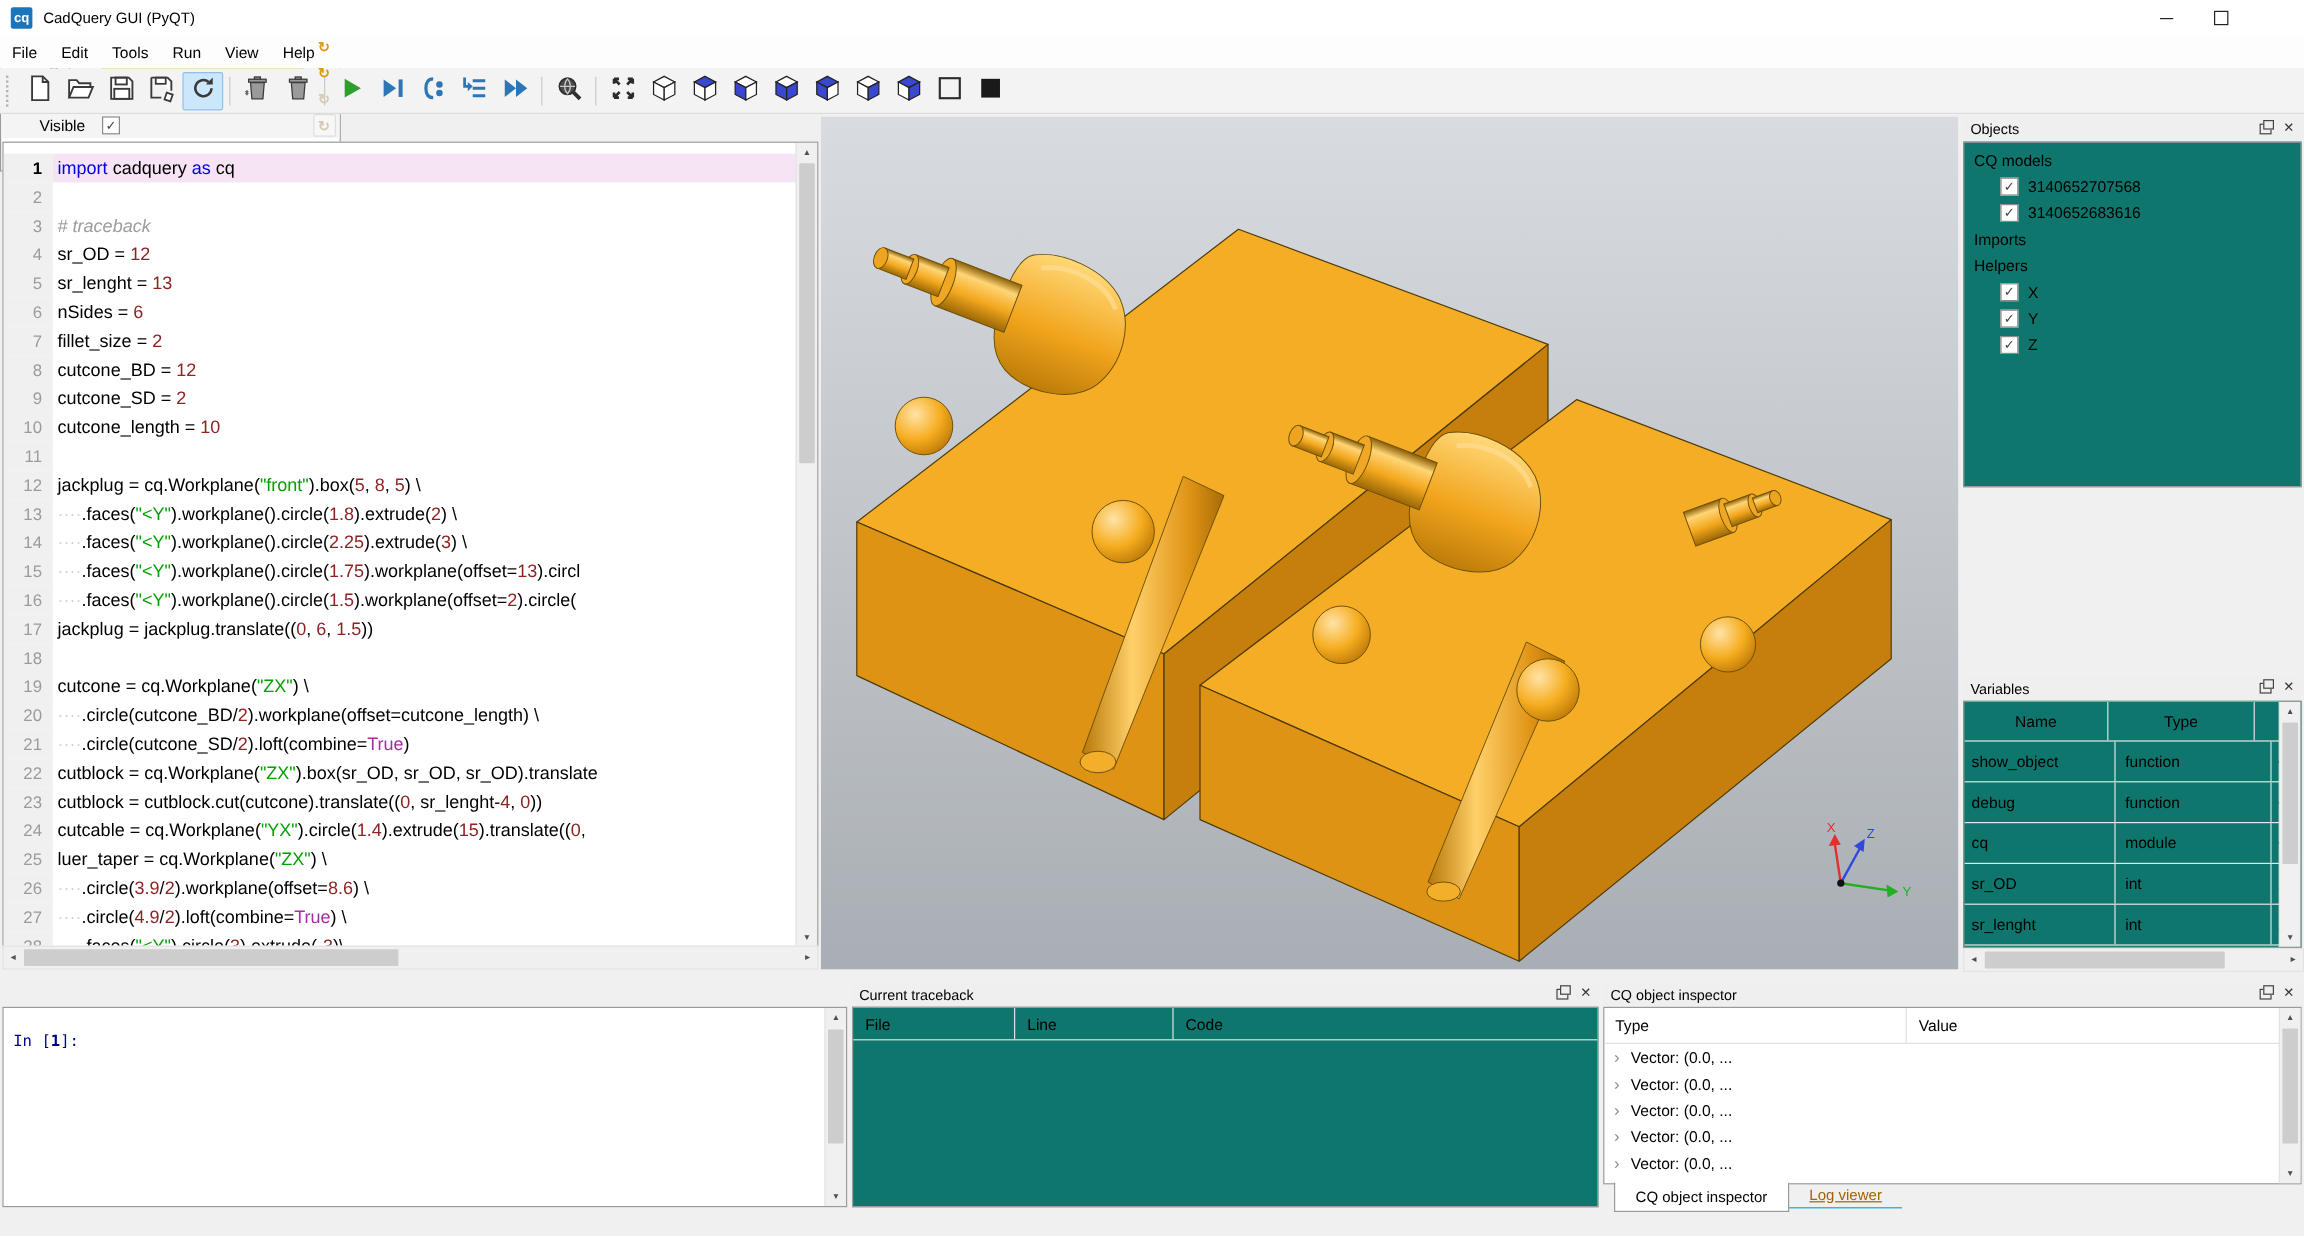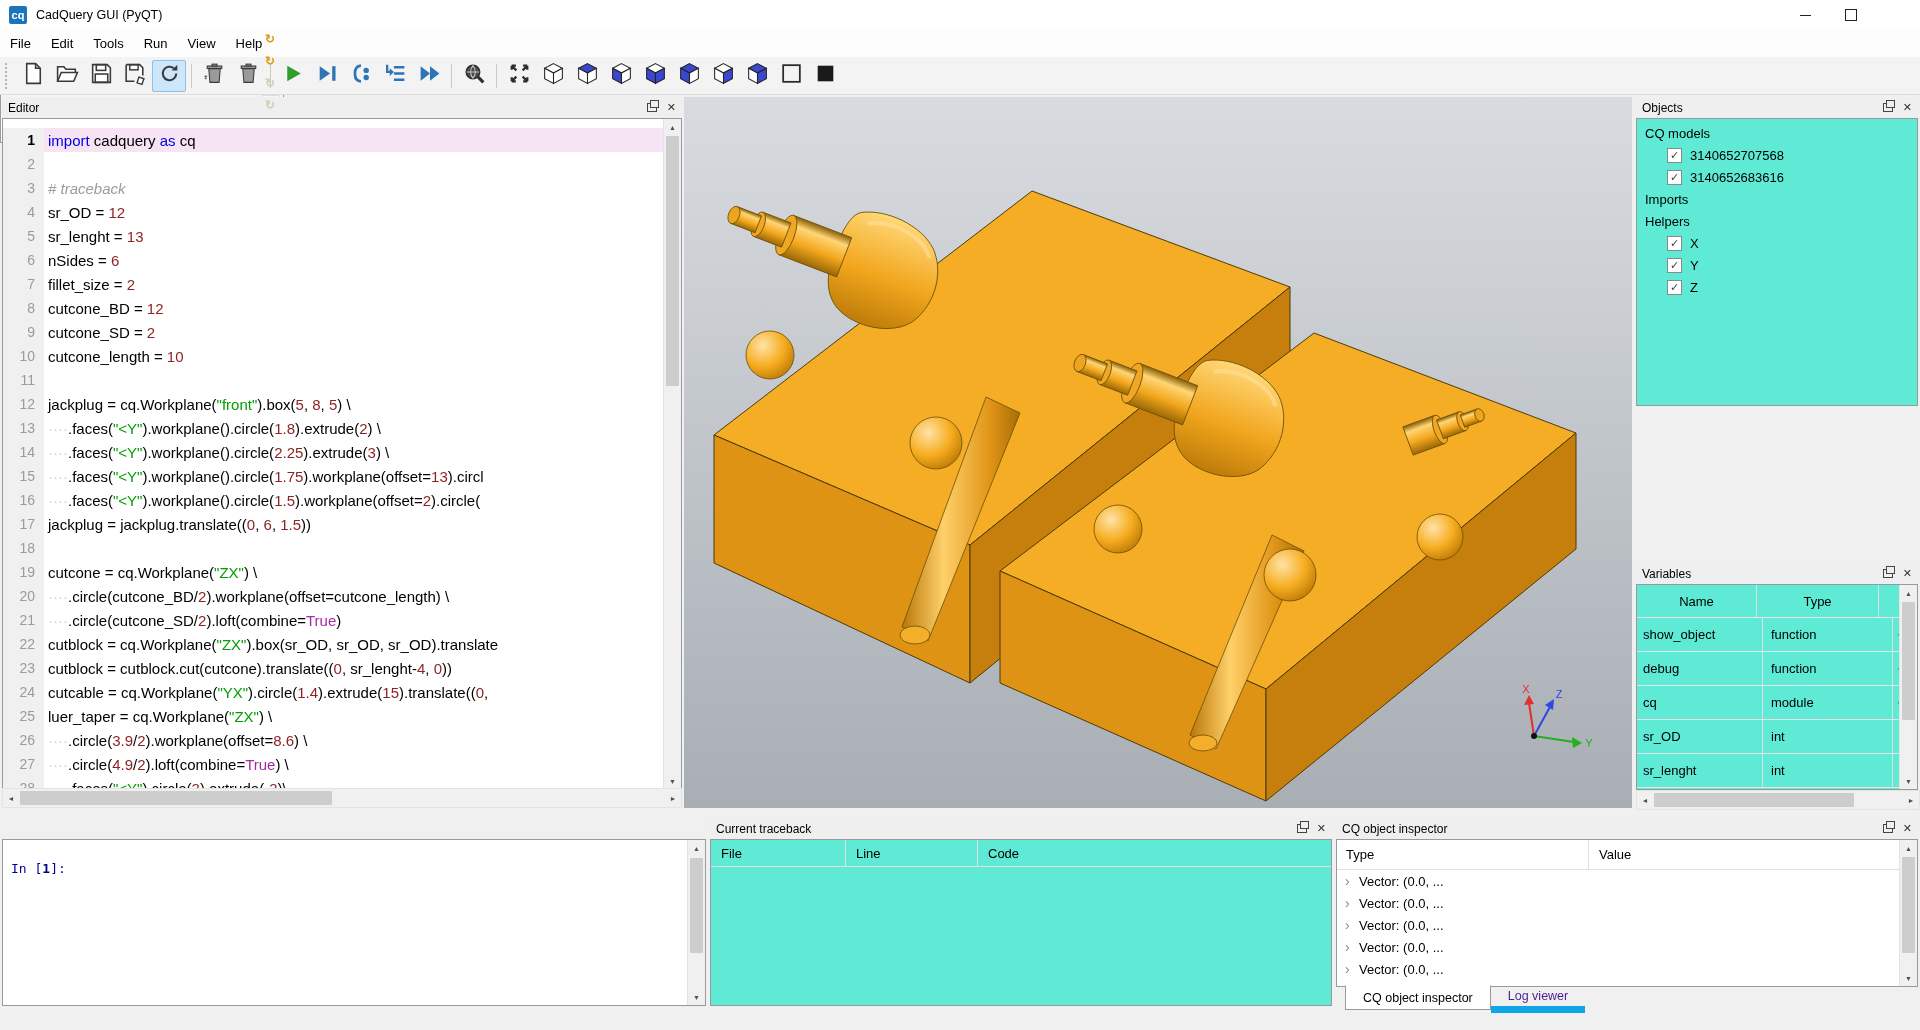--- a/index.html
+++ b/index.html
@@ -33,21 +33,21 @@
 
   
   .panel{position:absolute;}
   .panel-header{height:21px;display:flex;align-items:center;padding:0 6px;font-size:12px;background:#efefef;}
   .ph-icons{margin-left:auto;display:flex;align-items:center;gap:10px;}
   .ph-float{width:8px;height:7px;border:1px solid #444;position:relative;background:#efefef;}
   .ph-float::before{content:"";position:absolute;left:2px;top:-4px;width:7px;height:6px;
     border:1px solid #444;background:#efefef;}
   .ph-close{font-size:11px;color:#333;line-height:1;}
   .ph-close::before{content:"\2715";}
-  .panel-body{position:absolute;left:0;right:0;top:21px;bottom:0;background:#5eead4;border:1px solid #9a9a9a;}
+  .panel-body{position:absolute;left:0;right:0;top:21px;bottom:0;background:#0f766e;border:1px solid #9a9a9a;}
 
   
   .vscroll{position:absolute;top:0;bottom:0;right:0;width:17px;background:#f0f0f0;border-left:1px solid #e3e3e3;}
   .sb-up,.sb-down,.sb-left,.sb-right{position:absolute;width:17px;height:16px;display:flex;
     align-items:center;justify-content:center;font-size:7px;color:#505050;}
   .sb-up{top:0;} .sb-down{bottom:0;}
   .sb-up::before{content:"\25B2";} .sb-down::before{content:"\25BC";}
   .sb-thumb{position:absolute;left:2px;right:2px;background:#cdcdcd;border-radius:1px;}
   .hscroll{position:absolute;height:18px;background:#f0f0f0;border:1px solid #e3e3e3;}
   .sb-left,.sb-right{height:18px;width:16px;top:0;}
@@ -126,21 +126,21 @@
   .insp-grid{position:absolute;left:0;top:0;right:17px;bottom:0;overflow:hidden;font-size:13px;}
   .insp-head{display:flex;height:29px;align-items:center;border-bottom:1px solid #e0e0e0;}
   .insp-head .ic1{width:242px;padding-left:9px;border-right:1px solid #e0e0e0;align-self:stretch;display:flex;align-items:center;}
   .insp-head .ic2{flex:1;padding-left:10px;}
   .insp-row{display:flex;height:22px;align-items:center;}
   .chev{width:14px;margin-left:8px;color:#8a8a8a;font-size:11px;flex:none;}
   .chev::before{content:"\203A";font-size:14px;}
   .tabbar{position:absolute;left:9px;top:167px;display:flex;align-items:flex-start;}
   .tab{height:23px;padding:0 17px;font-size:12.5px;display:flex;align-items:center;}
   .tab.active{background:#fff;border:1px solid #9a9a9a;border-top:1px solid #fff;}
-  .tab.inactive{border-bottom:7px solid #0ea5e9;height:21px;color:#4c1d95;}
+  .tab.inactive{border-bottom:1px solid #0ea5e9;height:21px;color:#a16207;text-decoration:underline;}
 </style>
 </head>
 <body>
 
 <div class="window">
 
   <div class="titlebar">
     <span class="app-logo">cq</span>
     <span class="app-title">CadQuery GUI (PyQT)</span>
     <div class="win-controls">
@@ -316,27 +316,20 @@
           </svg></span>
       </div>
       <div class="tb-btn">
         <span><svg viewBox="0 0 24 24">
             <rect x="4.5" y="4.5" width="15" height="15" fill="#1a1a1a"></rect>
           </svg></span>
       </div>
     </div>
 
   <div class="panel editor-panel">
-    <div class="panel-header">
-      <span>Editor</span>
-      <span class="ph-icons">
-          <span class="ph-float"></span>
-          <span class="ph-close"></span>
-        </span>
-    </div>
     <div class="editor-body">
       <div class="editor-code" id="editor-code">
           <div class="code-line hl"><span class="lnum">1</span><span class="ltxt"><span class="tok-k">import</span><span class="tok-t"> cadquery </span><span class="tok-k">as</span><span class="tok-t"> cq</span></span></div>
           <div class="code-line"><span class="lnum">2</span><span class="ltxt"></span></div>
           <div class="code-line"><span class="lnum">3</span><span class="ltxt"><span class="tok-c"># traceback</span></span></div>
           <div class="code-line"><span class="lnum">4</span><span class="ltxt"><span class="tok-t">sr_OD = </span><span class="tok-n">12</span></span></div>
           <div class="code-line"><span class="lnum">5</span><span class="ltxt"><span class="tok-t">sr_lenght = </span><span class="tok-n">13</span></span></div>
           <div class="code-line"><span class="lnum">6</span><span class="ltxt"><span class="tok-t">nSides = </span><span class="tok-n">6</span></span></div>
           <div class="code-line"><span class="lnum">7</span><span class="ltxt"><span class="tok-t">fillet_size = </span><span class="tok-n">2</span></span></div>
           <div class="code-line"><span class="lnum">8</span><span class="ltxt"><span class="tok-t">cutcone_BD = </span><span class="tok-n">12</span></span></div>

